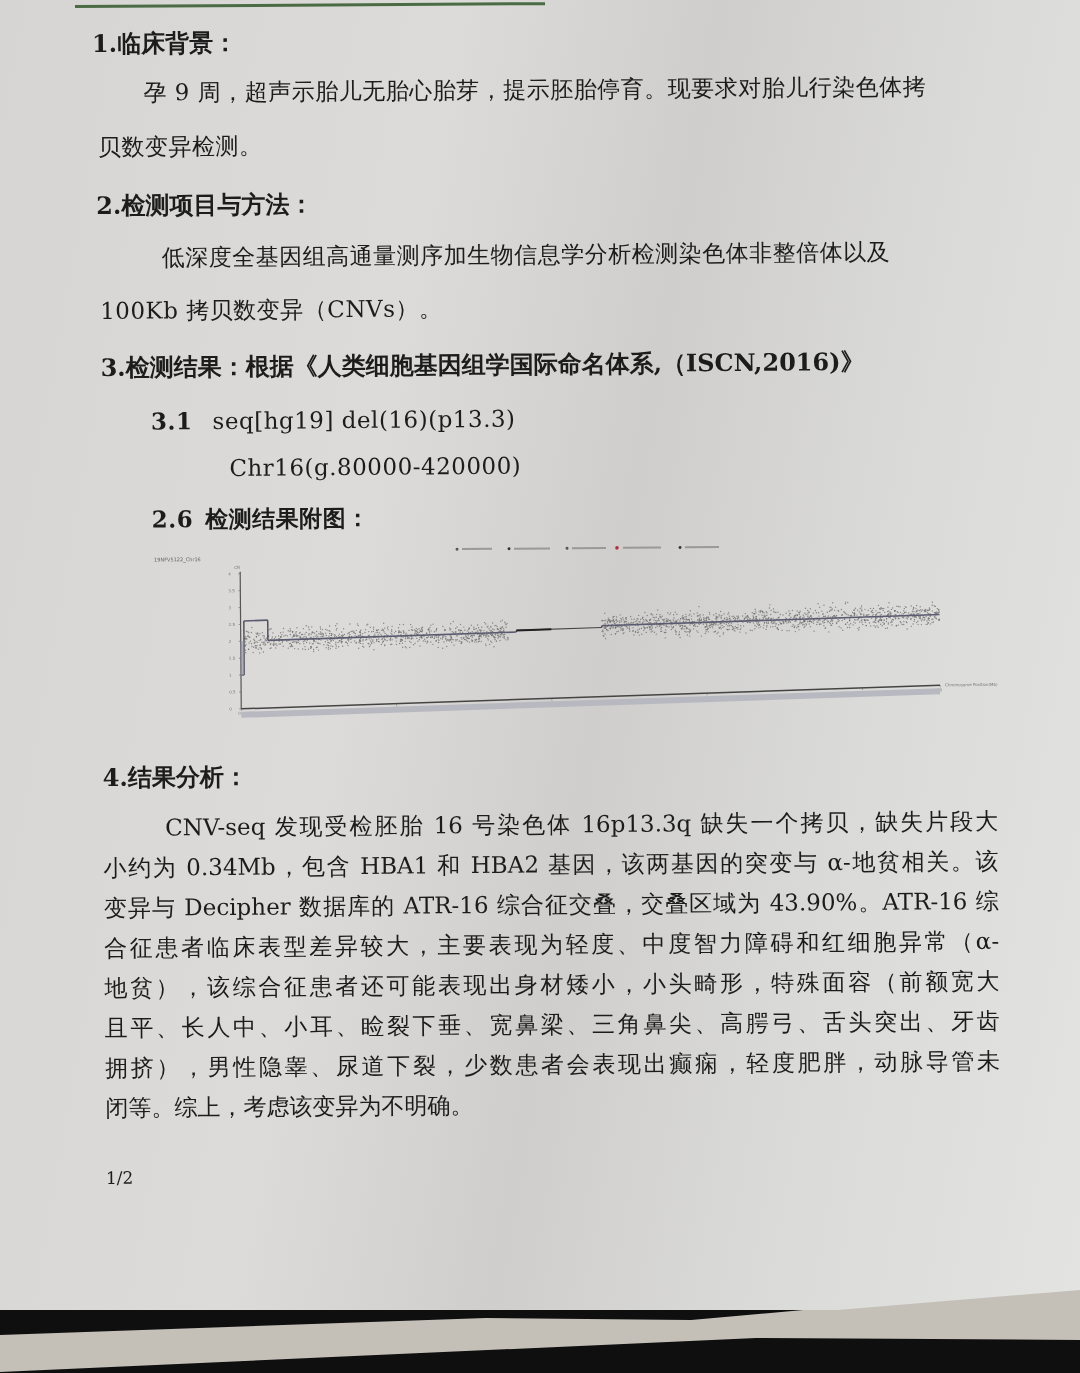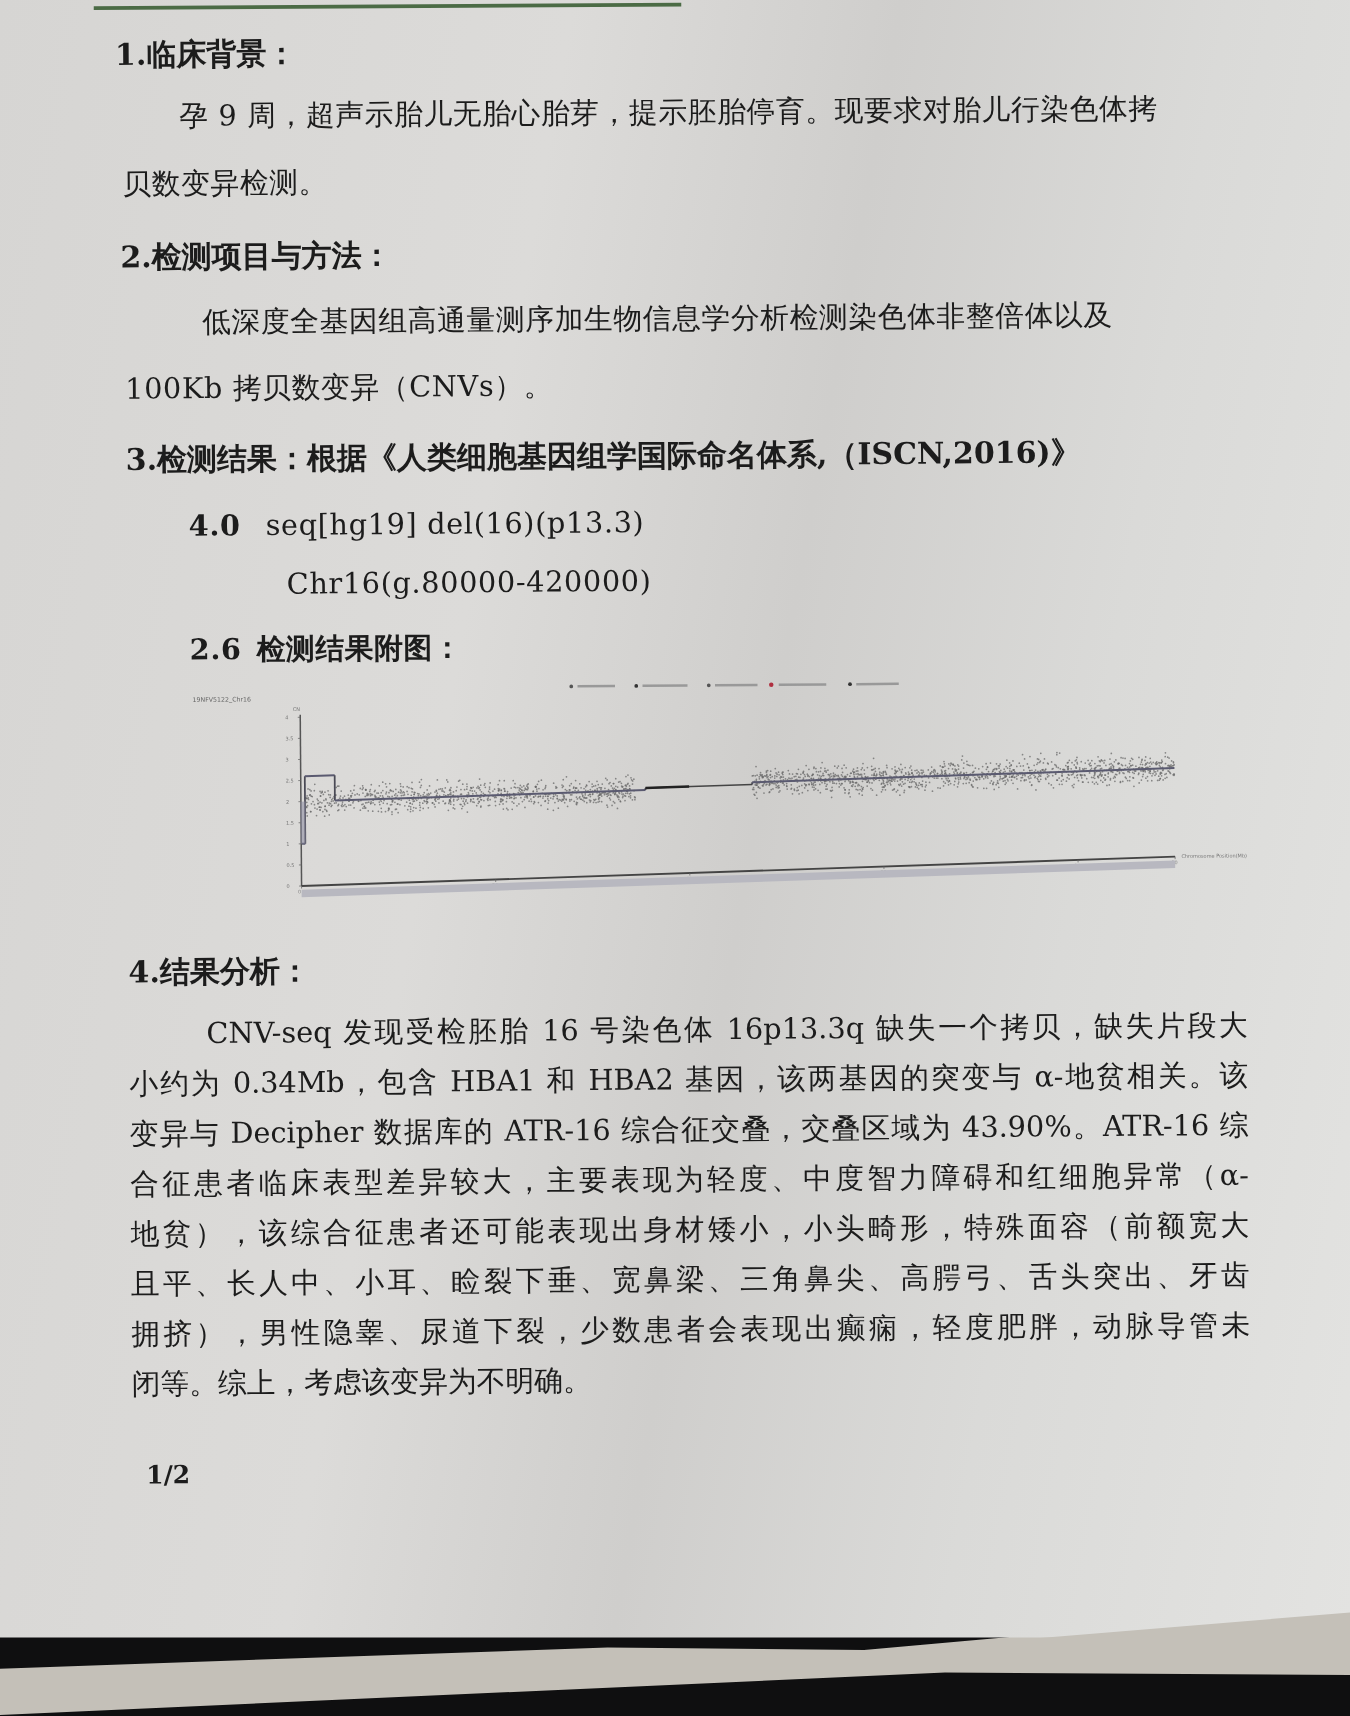--- a/index.html
+++ b/index.html
@@ -23,21 +23,21 @@
     position: absolute; left: 75px; top: 5px; width: 470px; height: 3px;
     background: #4b6b45; transform: rotate(-0.35deg); transform-origin: left center;
   }
   .content { position: absolute; left: 0; top: 0; width: 1080px; height: 1373px; transform: rotate(-0.45deg); transform-origin: 90px 40px; }
   .h { position: absolute; font-weight: bold; font-size: 24px; white-space: nowrap; }
   .p { position: absolute; font-size: 23px; white-space: nowrap; letter-spacing: 0.5px; }
   .sub-num { font-weight: bold; margin-right: 20px; }
   .sub-bold { font-weight: bold; }
   .chart { position: absolute; left: 140px; top: 545px; width: 880px; height: 180px; }
   .chart svg { width: 880px; height: 180px; }
-  .pagenum { position: absolute; left: 97px; top: 1168px; font-weight: bold; font-size: 20px; margin-left: 11px; }
+  .pagenum { position: absolute; left: 97px; top: 1168px; font-weight: normal; font-size: 17px; }
   .analysis { position: absolute; left: 97px; width: 895px; font-size: 23px; line-height: 40px; }
   .analysis .line { white-space: nowrap; display: block; text-align: justify; text-align-last: justify; }
   .analysis .last { text-align-last: left; }
 </style>
 </head>
 <body>
 
 <div class="paper-under"></div>
 <div class="paper"></div>
 <div class="rule"></div>
@@ -50,21 +50,21 @@
 
   <div class="h" style="left:95px; top:190px;">2.检测项目与方法：</div>
   <div class="p" style="left:160px; top:243px;">低深度全基因组高通量测序加生物信息学分析检测染色体非整倍体以及</div>
   <div class="p" style="left:98px; top:296px;">100Kb 拷贝数变异（CNVs）。</div>
 
   <div class="h" style="left:98px; top:352px;">
     <span>3.检测结果：</span><span>根据《人类细胞基因组学国际命名体系,（ISCN,2016)》</span>
   </div>
 
   <div class="p" style="left:148px; top:408px;">
-    <span class="sub-num">4.0</span><span>seq[hg19] del(16)(p13.3)</span>
+    <span class="sub-num">3.1</span><span>seq[hg19] del(16)(p13.3)</span>
   </div>
   <div class="p" style="left:226px; top:456px;">Chr16(g.80000-420000)</div>
 
   <div class="p" style="left:148px; top:505px;">
     <span class="sub-num" style="margin-right:12px">2.6</span><span class="sub-bold">检测结果附图：</span>
   </div>
 
   <div class="chart">
     <svg viewBox="0 0 880 180" xmlns="http://www.w3.org/2000/svg">
       <text x="10" y="17" font-size="5" fill="#666" font-family="DejaVu Sans, sans-serif">19NFV5122_Chr16</text>

